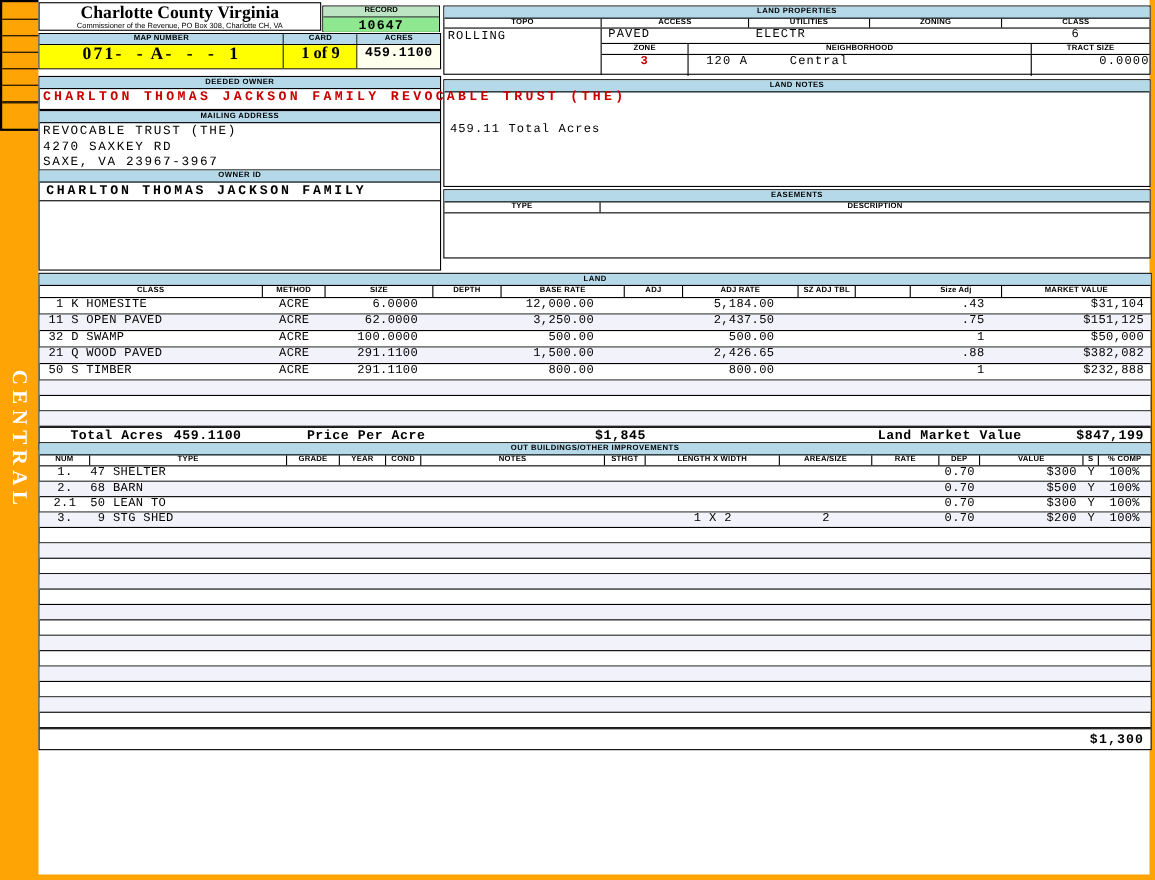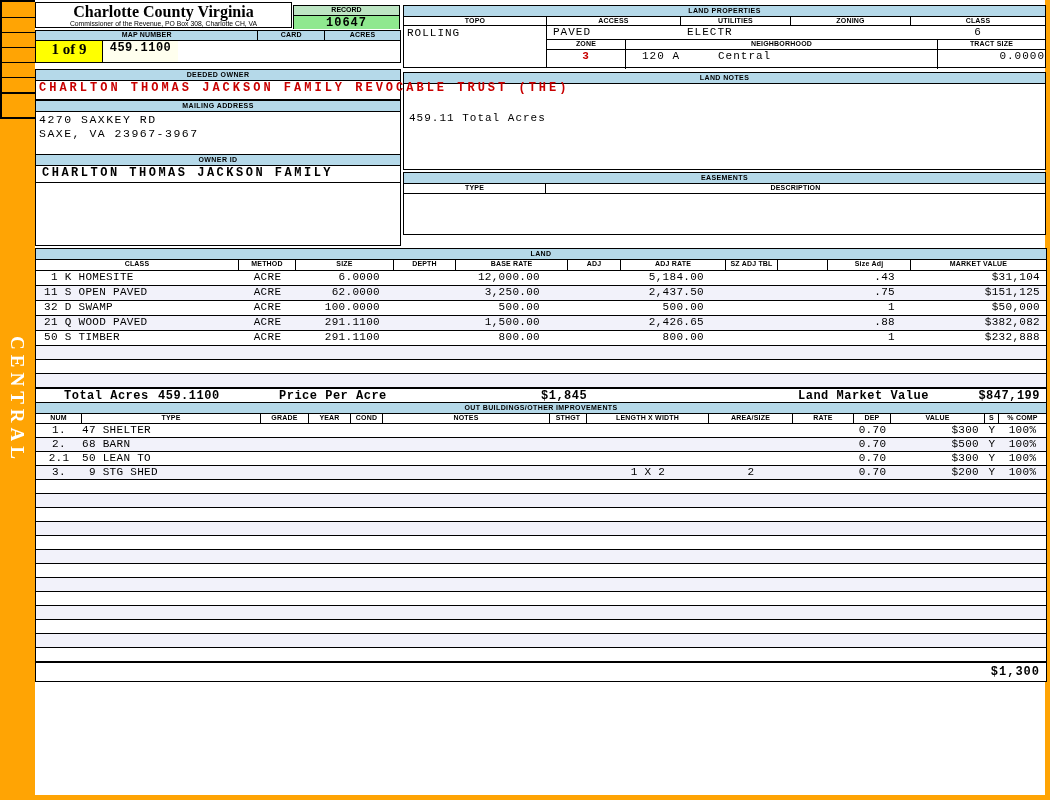--- a/index.html
+++ b/index.html
@@ -135,20 +135,21 @@
     <div class="record-val">10647</div>
   </div>
 
   <div class="panel mca">
     <div class="row hrow">
       <div class="hdr vline c-map">MAP NUMBER</div>
       <div class="hdr vline c-card">CARD</div>
       <div class="hdr vline c-acres">ACRES</div>
     </div>
     <div class="row vrow">
+      <div class="vline c-map map-val pre">071-  - A-  -  -  1</div>
       <div class="vline c-card card-val">1 of 9</div>
       <div class="vline c-acres acres-val">459.1100</div>
     </div>
   </div>
 
   <div class="panel lprops">
     <div class="band">LAND PROPERTIES</div>
     <div class="row lp-hdr">
       <div class="hdr vline lp-c0">TOPO</div>
       <div class="hdr vline lp-c1">ACCESS</div>
@@ -177,20 +178,21 @@
         </div>
       </div>
     </div>
   </div>
 
   <div class="panel owner">
     <div class="band">DEEDED OWNER</div>
     <div class="own-red">CHARLTON THOMAS JACKSON FAMILY REVOCABLE TRUST (THE)</div>
     <div class="band own-band">MAILING ADDRESS</div>
     <div class="addr-block">
+      <div class="addr">REVOCABLE TRUST (THE)</div>
       <div class="addr">4270 SAXKEY RD</div>
       <div class="addr">SAXE, VA 23967-3967</div>
     </div>
     <div class="band">OWNER ID</div>
     <div class="own-id">CHARLTON THOMAS JACKSON FAMILY</div>
   </div>
 
   <div class="panel lnotes">
     <div class="band">LAND NOTES</div>
     <div class="lnote-txt">459.11 Total Acres</div>

